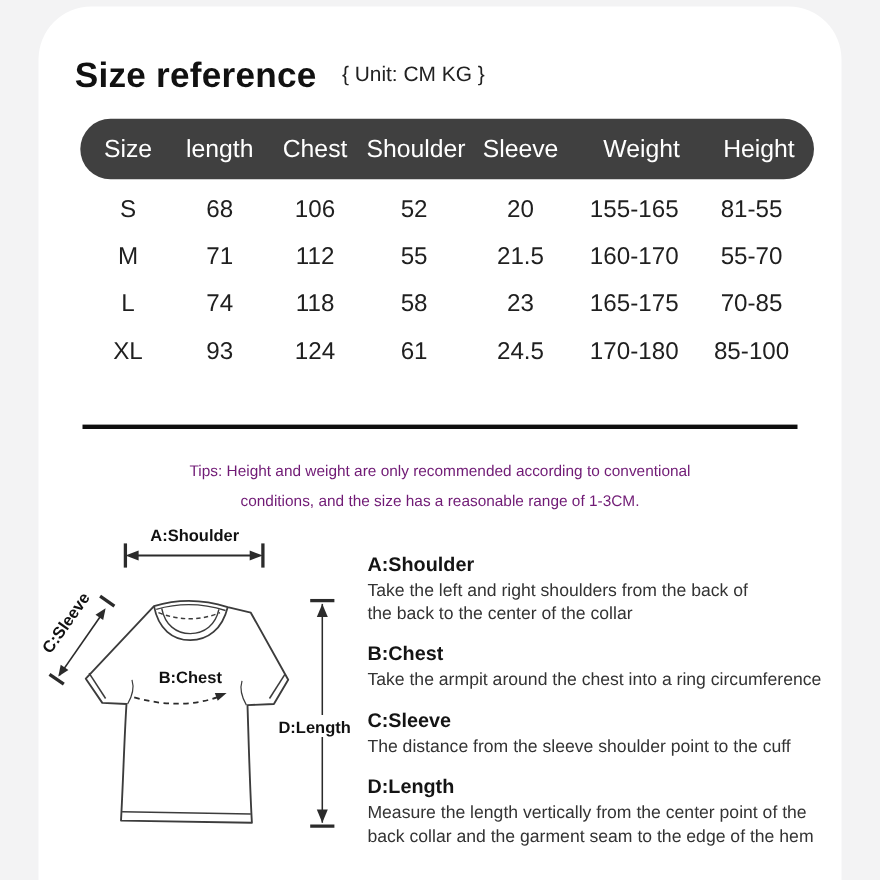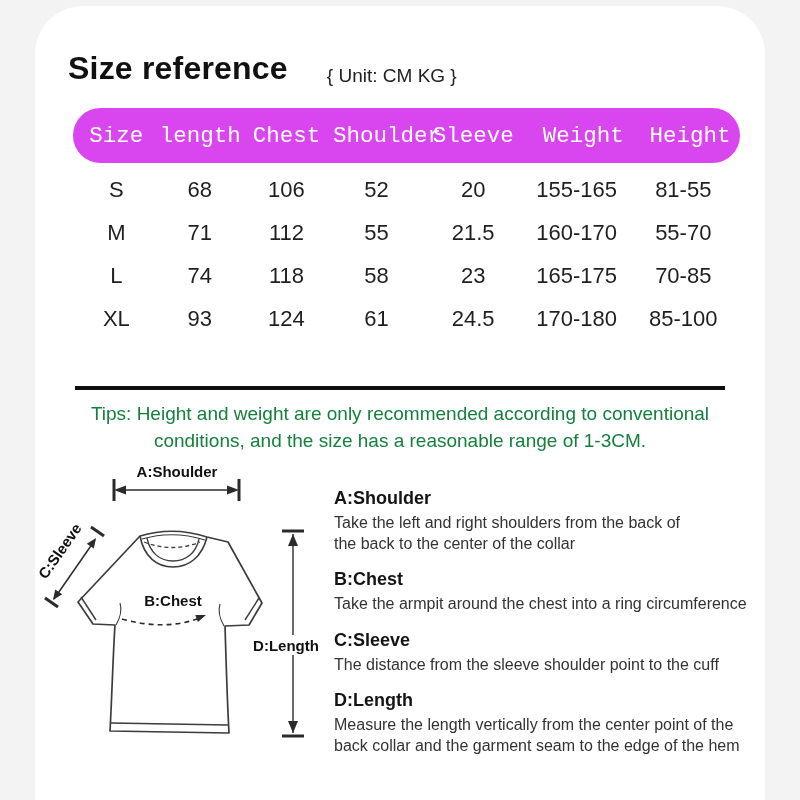--- a/index.html
+++ b/index.html
@@ -11,40 +11,40 @@
     overflow:hidden;
   }
   .card {
     position:absolute; left:35px; top:6px;
     width:730px; height:794px;
     background:#ffffff;
     border-radius:48px 48px 0 0;
   }
   .title-row {
     padding:44px 0 0 33px;
-    display:flex; align-items:flex-end;gap:16px;
+    display:flex; align-items:center;
   }
   .title { font-size:32px; font-weight:bold; color:#111; letter-spacing:.2px; }
   .unit  { font-size:19px; font-weight:400; color:#222; margin-left:23px; }
 
   .pill {
     margin:21px 25px 0 38px;
     height:55px; border-radius:28px;
-    background:#d946ef;
+    background:#404040;
     display:flex; align-items:center;
-    color:#fff; font-size:22.5px;font-family:Liberation Mono, monospace;
+    color:#fff; font-size:22.5px;
   }
   .trow { display:flex; align-items:center; height:43px; margin:0 25px 0 38px; font-size:22px; color:#1f1f1f; }
   .rows { margin-top:5px; }
   .cell { text-align:center; }
   .c0{width:13%} .c1{width:12%} .c2{width:14%} .c3{width:13%} .c4{width:16%} .c5{width:15%} .c6{width:17%}
 
   .divider { height:4px; background:#0e0e0e; margin:46px 40px 0 40px; }
 
-  .tips { margin-top:10px; text-align:center; font-size:19px; line-height:27px; color:#15803d; }
+  .tips { margin-top:25px; text-align:center; font-size:14px; line-height:27px; color:#701a75; }
 
   .diagram { display:flex; margin-top:-12px; }
   .shirt-svg { flex:none; margin-left:-5px; }
   .legend { padding-top:46px; width:440px; margin-left:-6px; }
   .legend-item { margin-bottom:15px; }
   .legend-term { font-size:18px; font-weight:bold; color:#141414; margin-bottom:4px; }
   .legend-line { font-size:16px; line-height:20.5px; color:#333; white-space:nowrap; }
 
   svg text { font-family:"Liberation Sans", sans-serif; }
   .svg-label { font-size:15px; font-weight:bold; fill:#111; }

